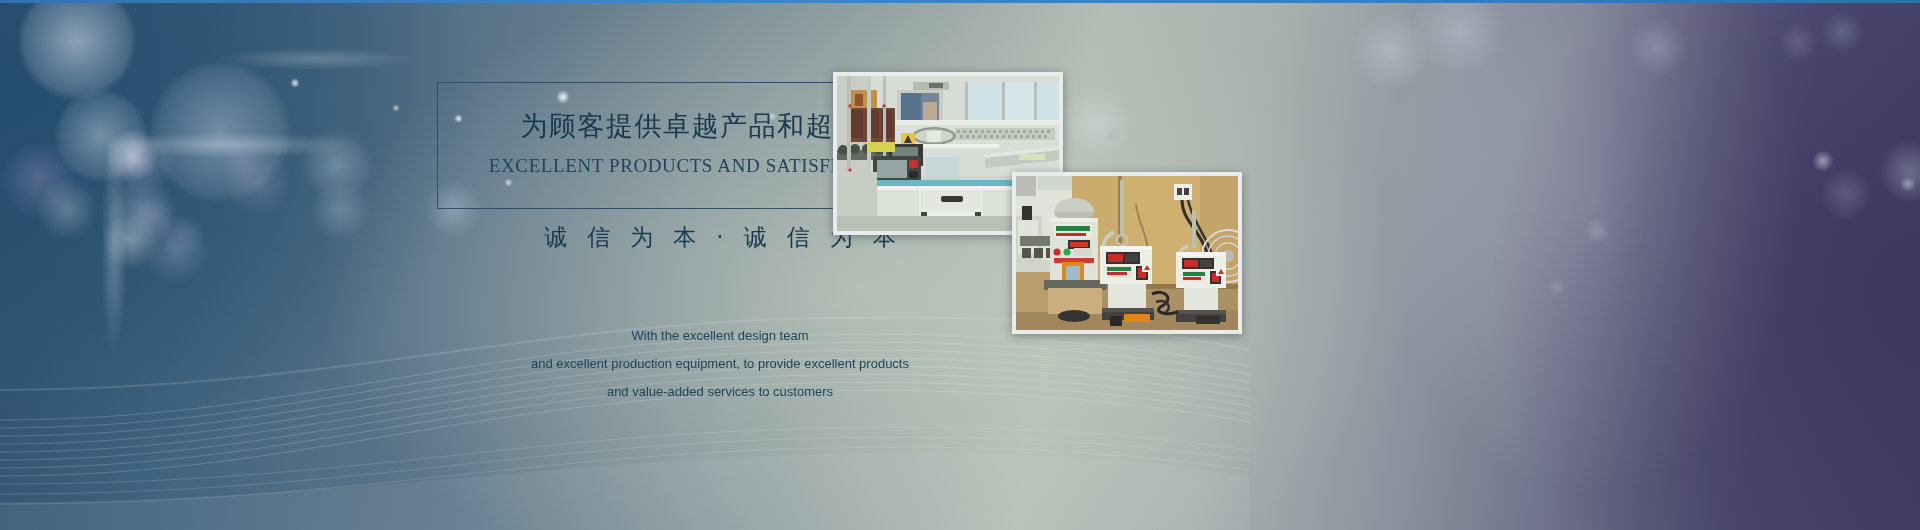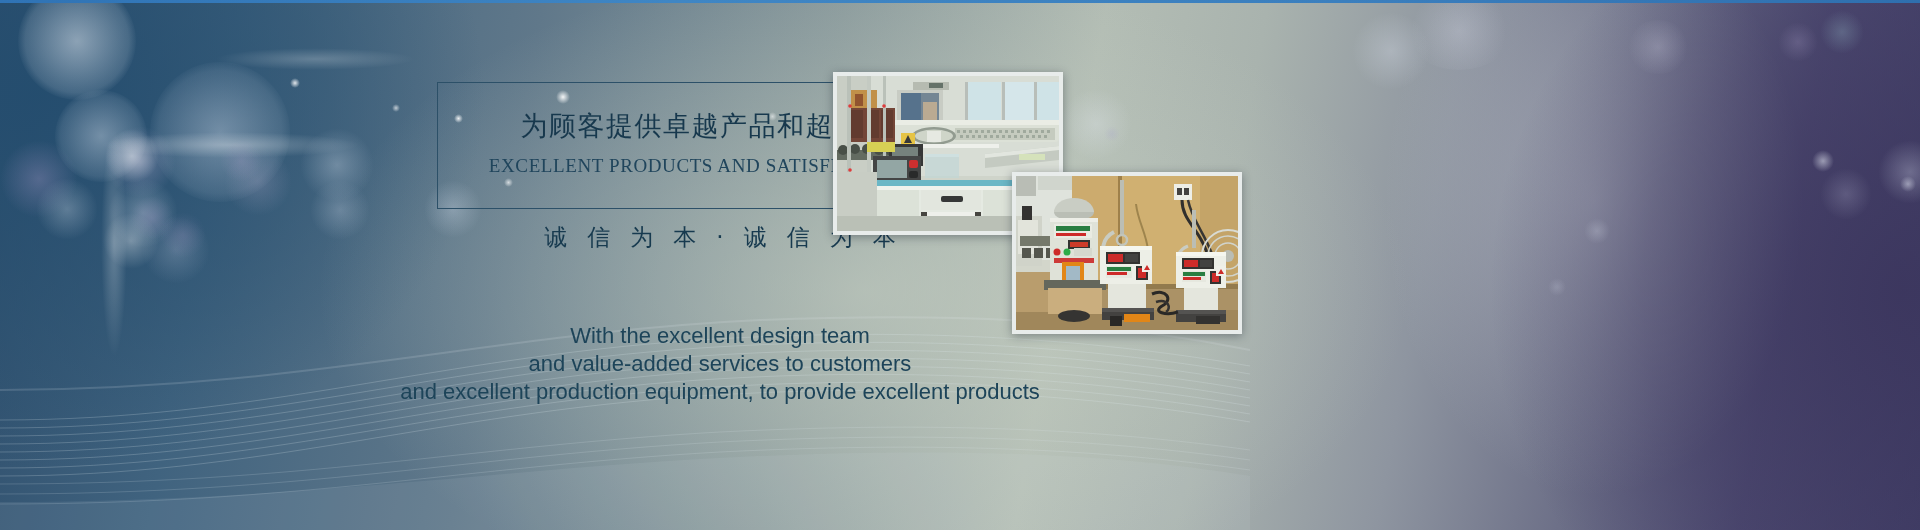--- a/index.html
+++ b/index.html
@@ -110,21 +110,21 @@
     text-indent:20px;
     color:#173a4f;
     font-family:"DejaVu Sans","Liberation Sans",sans-serif;
     white-space:nowrap;
   }
 
   .para {
     position:absolute;
     left:330px; top:322px; width:780px;
     text-align:center;
-    font-size:22px;
+    font-size:13px;
     line-height:28px;
     color:#1d4459;
     font-family:"Liberation Sans","DejaVu Sans",sans-serif;
   }
   .para div { white-space:nowrap; }
 
   
   .photo {
     position:absolute;
     border:4px solid #e8eceb;
@@ -220,22 +220,22 @@
     <div class="frame"></div>
 
     <div class="headline-cn">为顾客提供卓越产品和超值服务</div>
 
     <div class="headline-en">EXCELLENT PRODUCTS AND SATISFIED SERVICE</div>
 
     <div class="slogan">诚信为本·诚信为本</div>
 
     <div class="para">
       <div>With the excellent design team</div>
+      <div>and excellent production equipment, to provide excellent products</div>
       <div>and value-added services to customers</div>
-      <div>and excellent production equipment, to provide excellent products</div>
     </div>
   </div>
 
   <div class="photo" id="photo-1">
     <div class="ph-inner">
       <svg width="222" height="155" viewBox="0 0 222 155" preserveAspectRatio="none">
         <rect x="0" y="0" width="222" height="155" fill="#cfd3c9"></rect>
         <rect x="0" y="0" width="222" height="100" fill="#d9ddd4"></rect>
         <rect x="0" y="0" width="30" height="100" fill="#c9cdc3"></rect>
 

